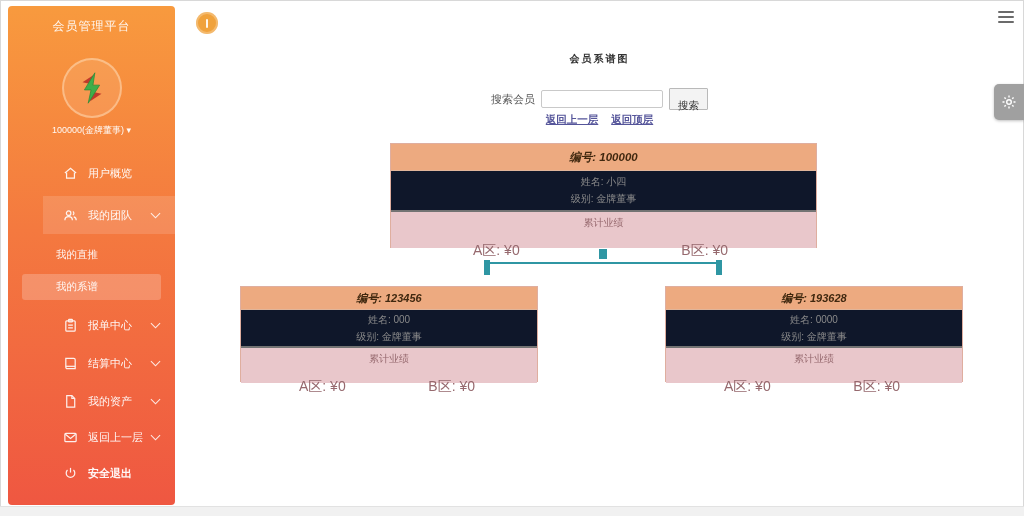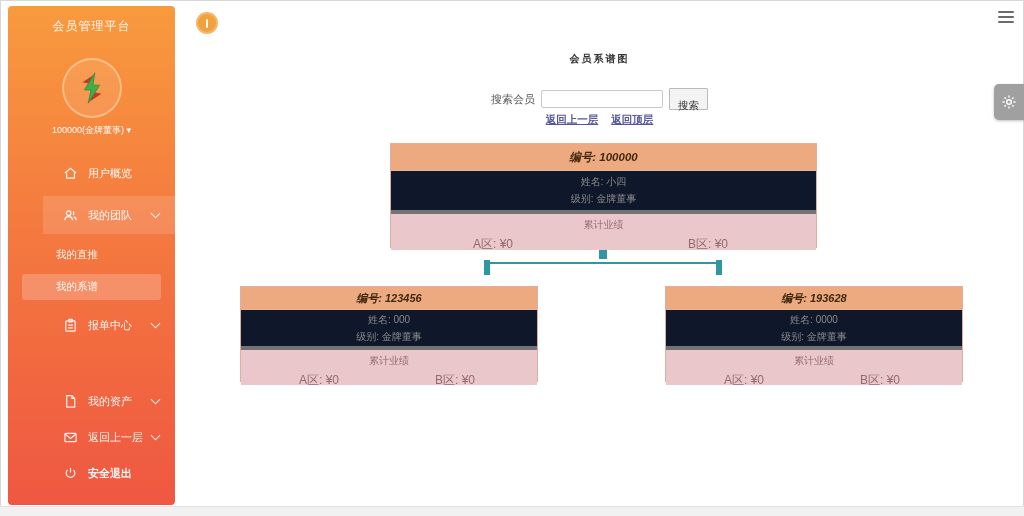--- a/index.html
+++ b/index.html
@@ -56,23 +56,23 @@
   .search-input{width:112px;height:16px;border:1px solid #c9c9c9;border-radius:2px;font-size:11px;padding:0 4px;background:#fff;}
   .search-btn{height:20px;padding:10px 8px;font-size:10.5px;color:#333;background:#f3f3f3;
     border:1px solid #b9b9b9;border-radius:1px;cursor:pointer;}
   .links-row{position:absolute;left:175px;right:0;top:113px;text-align:center;font-size:10.5px;}
   .links-row a{color:#55559a;text-decoration:underline;margin:0 5px;font-weight:bold;cursor:pointer;}
 
   .tree-node{position:absolute;border:1px solid #dfae9f;background:#fff;box-sizing:border-box;}
   .tn-header{background:#edaa80;text-align:left;font-weight:bold;color:#40280f;
     border-bottom:1px solid #e0b59a;display:flex;align-items:center;justify-content:center;cursor:pointer;font-style:italic;}
   .tn-body{background:#0f172a;text-align:center;color:#8a8a8a;display:flex;flex-direction:column;justify-content:center;gap:3px;}
-  .tn-footer{background:#e9c7cb;color:#96696e;text-align:center;border-top:4px solid #737373;}
+  .tn-footer{background:#e9c7cb;color:#96696e;text-align:center;border-top:2px solid #737373;}
   .tn-sum{padding-top:4px;font-size:10px;}
-  .tn-zones{display:flex;justify-content:space-between;font-size:12px;margin-top:4px;}
+  .tn-zones{display:flex;justify-content:space-between;font-size:14px;margin-top:12px;}
 
   .node-root{left:390px;top:143px;width:427px;height:105px;}
   .node-root .tn-header{height:26px;font-size:11.5px;}
   .node-root .tn-body{height:39px;font-size:10px;}
   .node-root .tn-footer{height:36px;}
   .node-root .tn-zones{padding:0 88px 0 82px;}
 
   .node-child .tn-header{height:22px;font-size:11px;}
   .node-child .tn-body{height:36px;font-size:10px;}
   .node-child .tn-footer{height:35px;}
@@ -130,20 +130,28 @@
     <div class="menu-item" style="top:304px;">
       <svg class="mi-icon" viewBox="0 0 16 16" fill="none" stroke="#fff" stroke-width="1.3">
         <rect x="3" y="3" width="10" height="11" rx="1"></rect>
           <rect x="6" y="1.5" width="4" height="2.6" rx="0.5"></rect>
         <path d="M5.5 7.5h5 M5.5 10.5h5"></path>
       </svg>
       <span>报单中心</span>
       <span class="caret"></span>
     </div>
 
+    <div class="menu-item" style="top:342px;">
+      <svg class="mi-icon" viewBox="0 0 16 16" fill="none" stroke="#fff" stroke-width="1.3">
+        <path d="M3 2.5 H11.5 A1.5 1.5 0 0 1 13 4 V13.5 H4.5 A1.5 1.5 0 0 1 3 12 Z"></path>
+        <path d="M3 11 H13"></path>
+      </svg>
+      <span>结算中心</span>
+      <span class="caret"></span>
+    </div>
 
     <div class="menu-item" style="top:380px;">
       <svg class="mi-icon" viewBox="0 0 16 16" fill="none" stroke="#fff" stroke-width="1.3">
         <path d="M4 1.8 H9.5 L12.5 4.8 V14 H4 Z"></path>
           <path d="M9.5 1.8 V4.8 H12.5"></path>
       </svg>
       <span>我的资产</span>
       <span class="caret"></span>
     </div>
 

